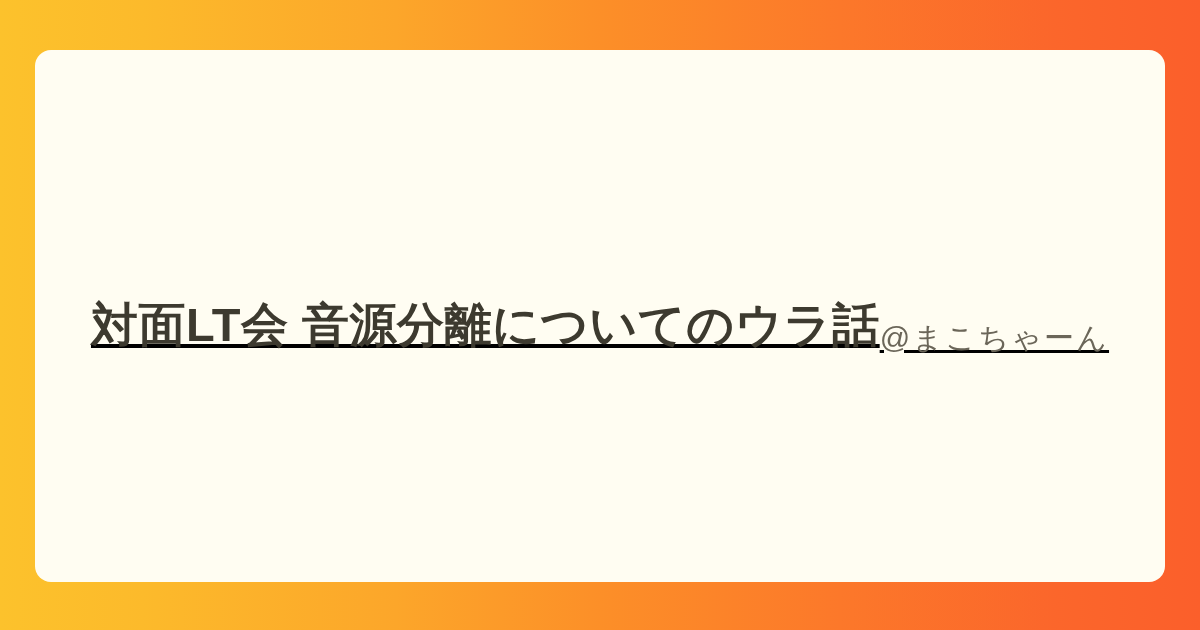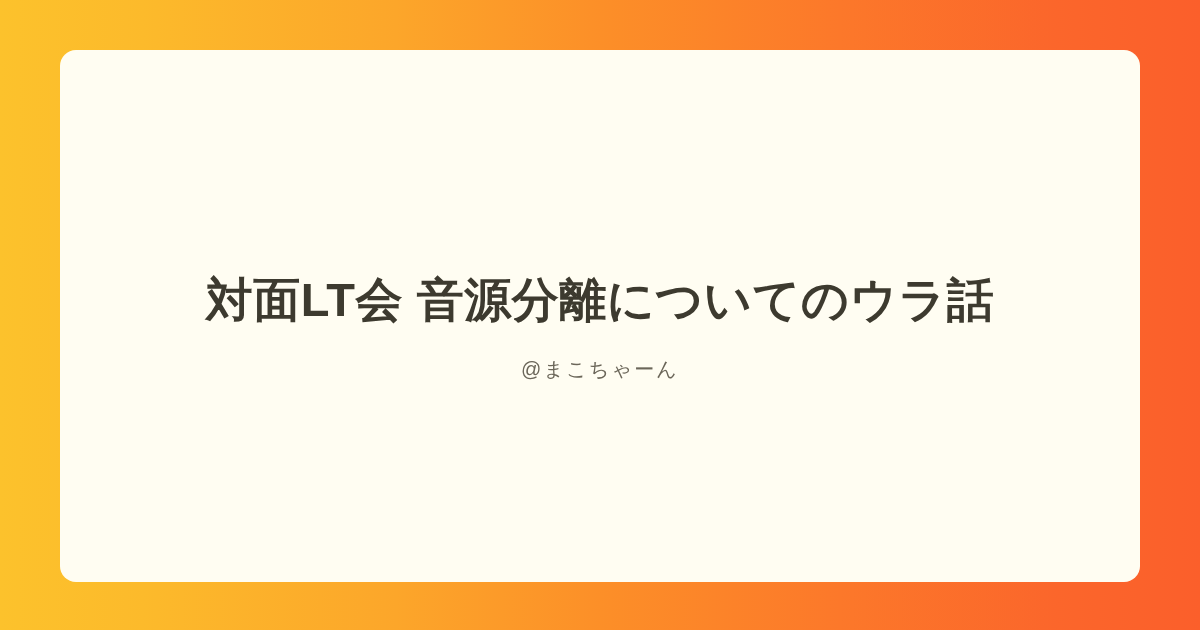--- a/index.html
+++ b/index.html
@@ -44,43 +44,44 @@
     justify-content: center;
     text-align: center;
     padding: 24px 56px;
     box-sizing: border-box;
     position: relative;
   }
 
   .title-block {
     width: 100%;
     display: flex;
-    flex-direction: column;
+    flex-direction: row;
     align-items: center;
-    justify-content: flex-end;
+    justify-content: center;
     
     transform: translateY(9px);
+    text-decoration: underline;
   }
 
   .card-title {
     margin: 0;
     font-family: "Liberation Sans", "DejaVu Sans", sans-serif;
     font-size: 47px;
     font-weight: 700;
     line-height: 1.3;
     color: #3d3a2f;
     letter-spacing: 0.5px;
     white-space: nowrap;
   }
 
   .card-subtitle {
     margin: 0;
     padding-top: 26px;
     font-family: "Liberation Sans", "DejaVu Sans", sans-serif;
-    font-size: 20px;
+    font-size: 30px;
     font-weight: 400;
     line-height: 1.2;
     color: #6b6659;
     letter-spacing: 2.2px;
     white-space: nowrap;
   }
 </style>
 </head>
 <body>
 

